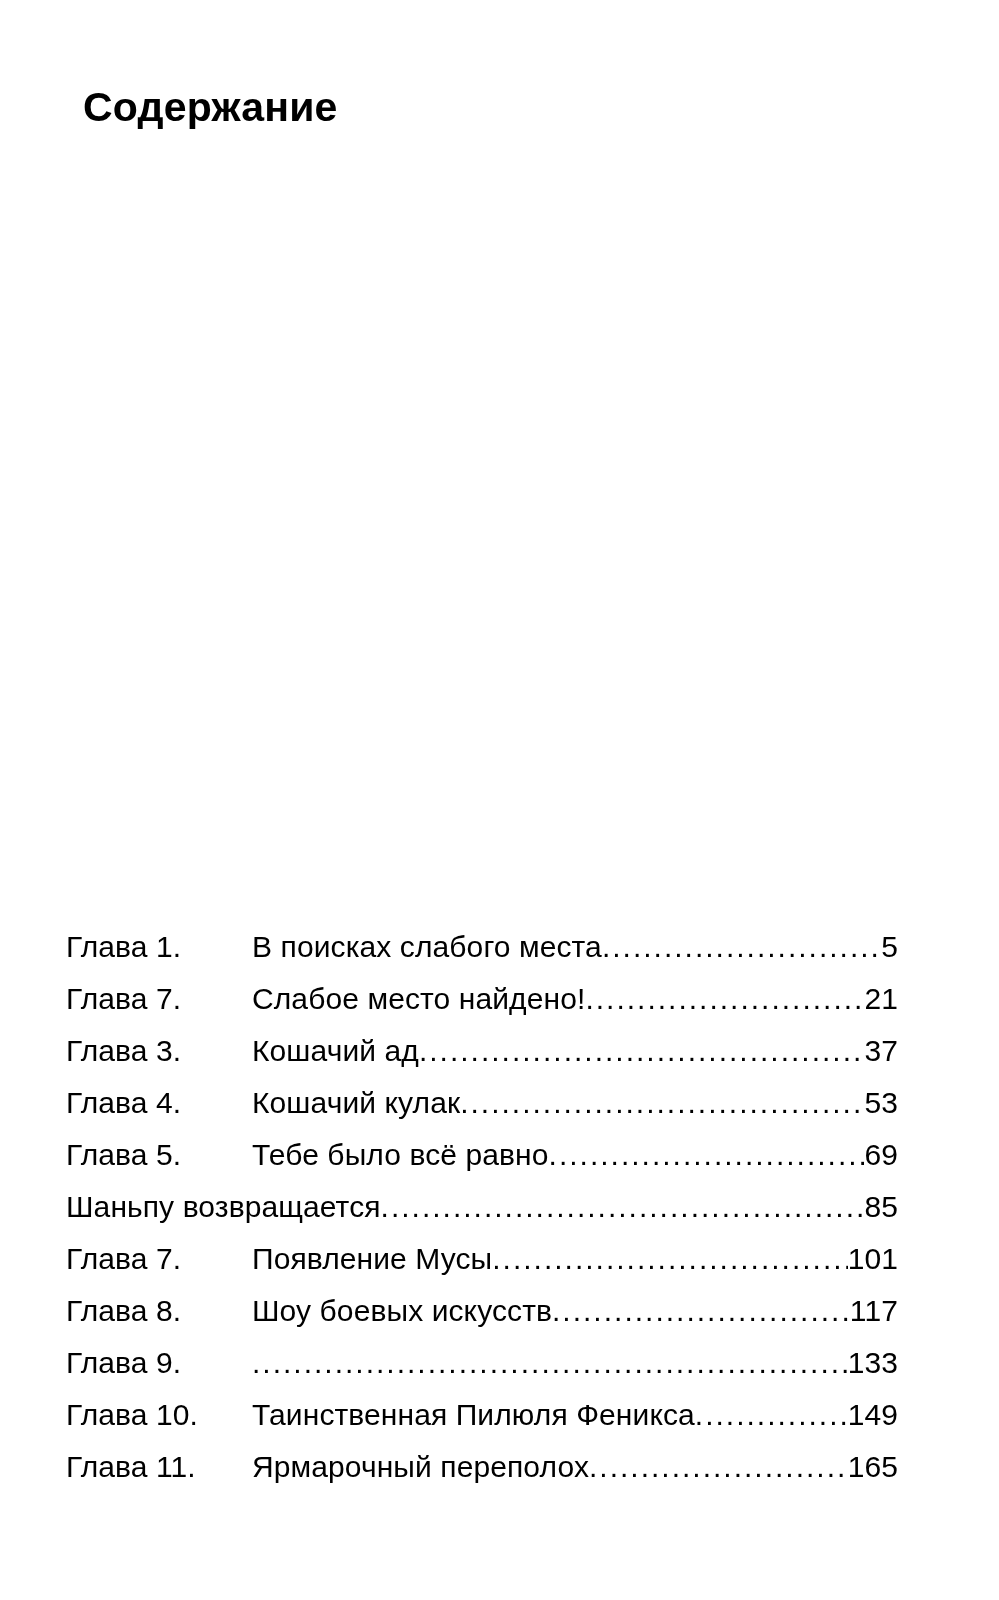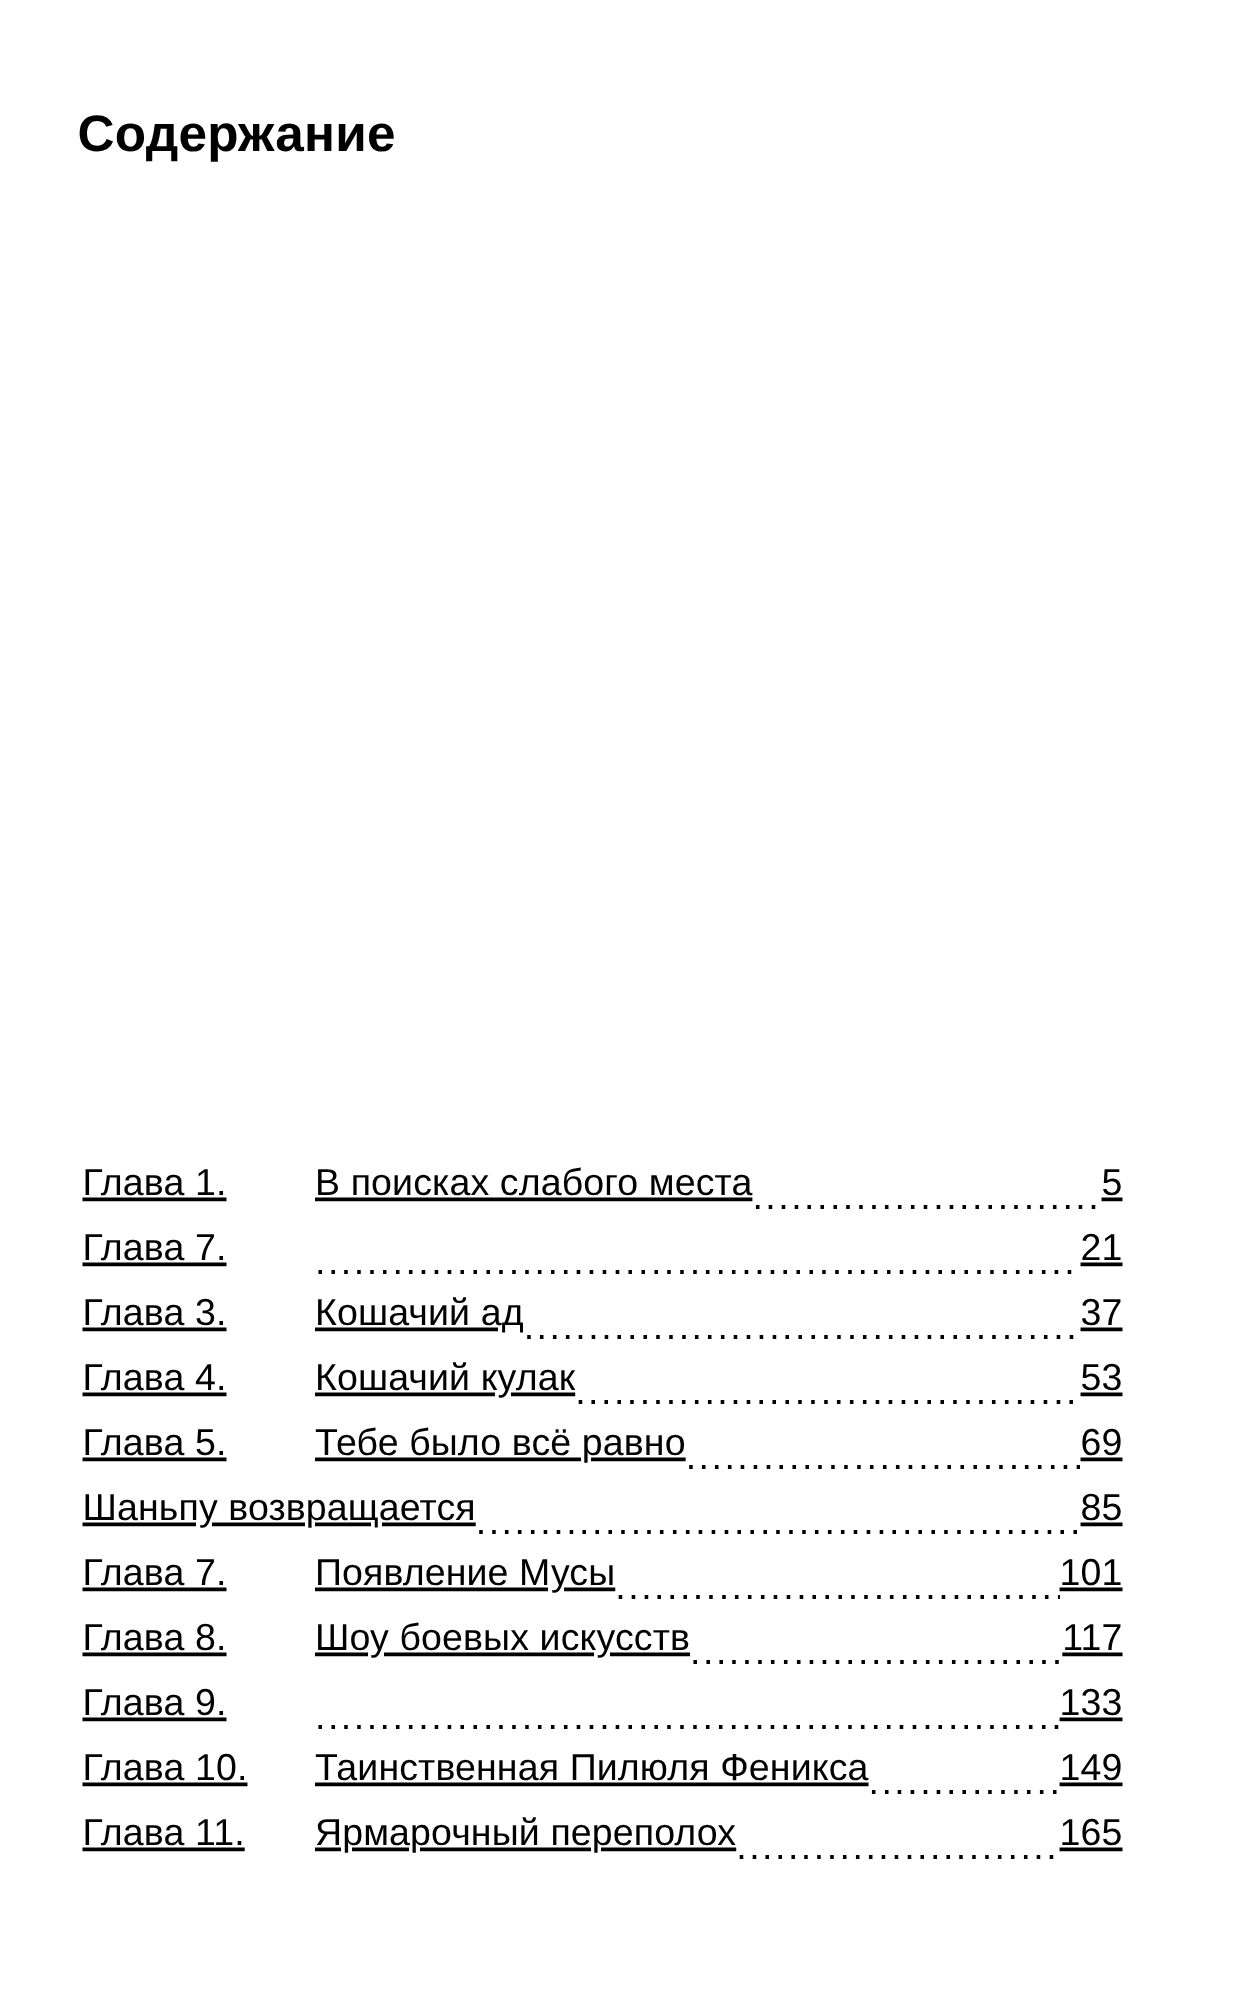--- a/index.html
+++ b/index.html
@@ -20,46 +20,45 @@
 
   .page {
     position: absolute;
     inset: 0;
     background: #ffffff;
   }
 
   
   .toc-title {
     position: absolute;
-    left: 62px;
+    left: 83px;
     top: 58px;
     font-size: 41px;
     font-weight: 700;
     letter-spacing: 0.2px;
     line-height: 1.1;
     white-space: nowrap;
   }
 
   
   .toc-list {
     position: absolute;
     left: 66px;
     top: 921px;
     width: 832px;
   }
 
   .toc-row {
     display: flex;
-    align-items: flex-end;
+    align-items: center;
     height: 52px;
     font-size: 30px;
     font-weight: 400;
     line-height: 52px;
     white-space: nowrap;
-    text-decoration: underline;
   }
 
   .chapter-label {
     flex: 0 0 186px;
     width: 186px;
     letter-spacing: 0.1px;
   }
 
   .chapter-title {
     flex: 0 0 auto;
@@ -101,20 +100,21 @@
   <div class="toc-list">
 
   <div class="toc-row">
         <span class="chapter-label">Глава 1.</span>
         <span class="chapter-title">В поисках слабого места</span>
         <span class="leader"></span>
         <span class="page-num">5</span>
       </div>
       <div class="toc-row">
         <span class="chapter-label">Глава 7.</span>
+        <span class="chapter-title">Слабое место найдено!</span>
         <span class="leader"></span>
         <span class="page-num">21</span>
       </div>
       <div class="toc-row">
         <span class="chapter-label">Глава 3.</span>
         <span class="chapter-title">Кошачий ад</span>
         <span class="leader"></span>
         <span class="page-num">37</span>
       </div>
       <div class="toc-row">

